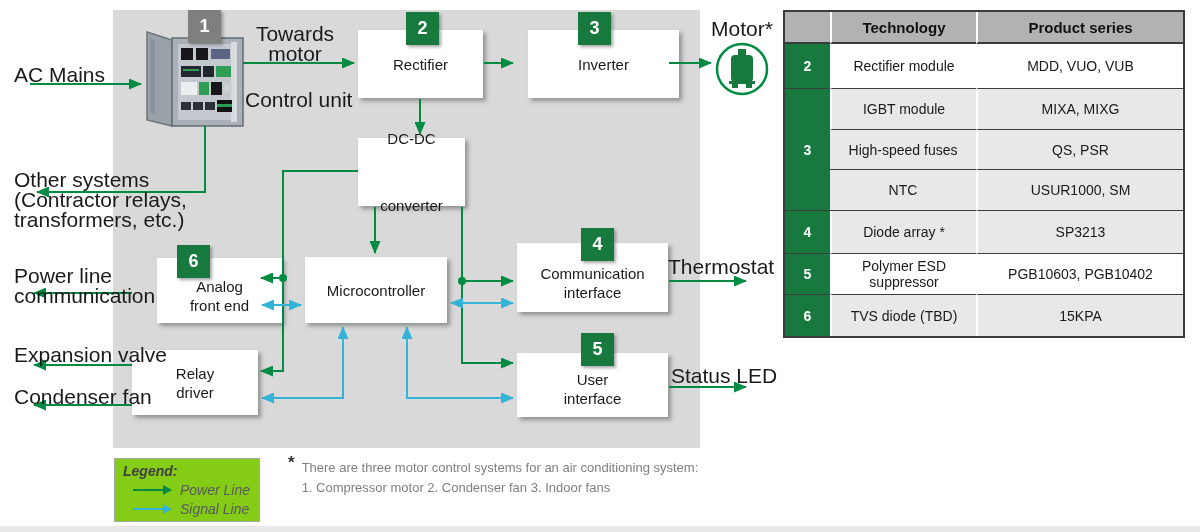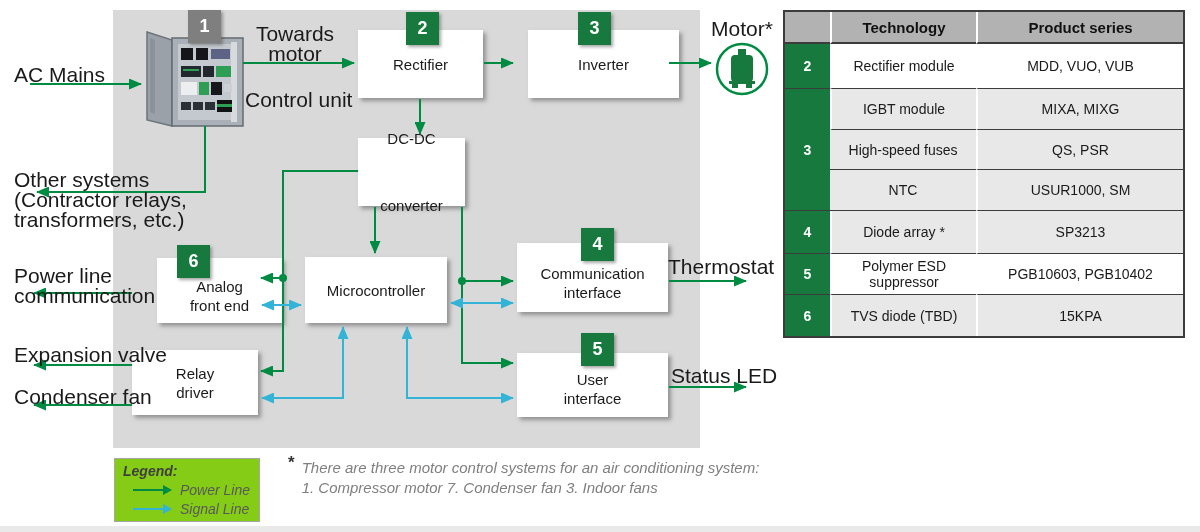--- a/index.html
+++ b/index.html
@@ -63,21 +63,21 @@
   .legend .item .text{font-size:14px;font-style:italic;color:#595959;margin-left:8px;}
   .arr{display:inline-flex;align-items:center;}
   .arr .shaft{width:30px;height:2px;}
   .arr .head{width:0;height:0;border-top:5px solid transparent;border-bottom:5px solid transparent;}
   .arr.green .shaft{background:#008b42;} .arr.green .head{border-left:9px solid #008b42;}
   .arr.cyan .shaft{background:#33b3d6;} .arr.cyan .head{border-left:9px solid #33b3d6;}
 
   
   .footnote{position:absolute;left:288px;top:453px;display:flex;z-index:6;}
   .footnote .star{font-size:17px;font-weight:bold;color:#333;margin-right:7px;}
-  .footnote .lines{font-size:15px;font-style:italic;color:#7f7f7f;line-height:20px;padding-top:5px;}
+  .footnote .lines{font-size:13px;color:#7f7f7f;line-height:20px;padding-top:5px;}
   .footnote .lines span{display:block;}
 
   
   .tbl-wrap{position:absolute;left:783px;top:10px;width:402px;border:2px solid #3c3c3c;
             box-sizing:border-box;z-index:6;background:#4c1d95;}
   table.prod{border-collapse:separate;border-spacing:0;width:100%;table-layout:fixed;}
   table.prod col.c-num{width:45px;} table.prod col.c-tech{width:146px;} table.prod col.c-ser{width:207px;}
   table.prod th, table.prod td{padding:2px 4px;text-align:center;vertical-align:middle;
             font-size:14px;border:0;}
   table.prod thead th{background:#b2b2b2;font-size:15px;font-weight:bold;color:#111;height:26px;
@@ -242,21 +242,21 @@
           <span class="head"></span>
         </span>
       <span class="text">Signal Line</span>
     </div>
   </div>
 
   <div class="footnote">
     <span class="star">*</span>
     <span class="lines">
       <span>There are three motor control systems for an air conditioning system:</span>
-      <span>1. Compressor motor 7. Condenser fan 3. Indoor fans</span>
+      <span>1. Compressor motor 2. Condenser fan 3. Indoor fans</span>
     </span>
   </div>
 
   <div class="tbl-wrap">
     <table class="prod">
       <colgroup>
           <col class="c-num">
           <col class="c-tech">
           <col class="c-ser">
         </colgroup>

